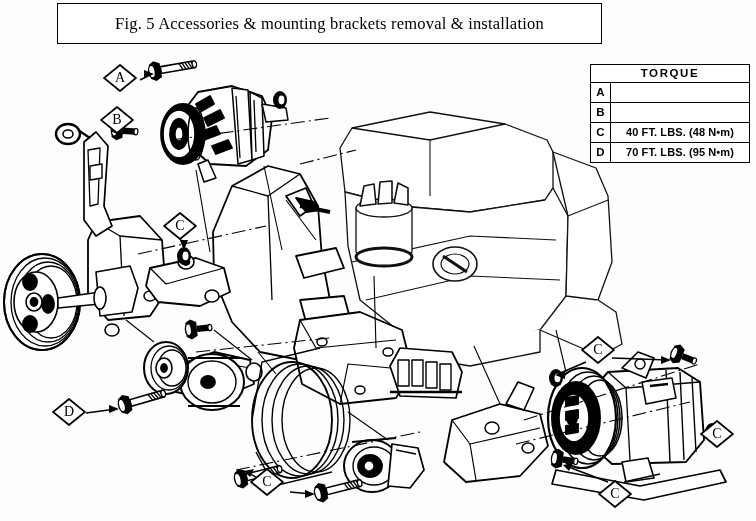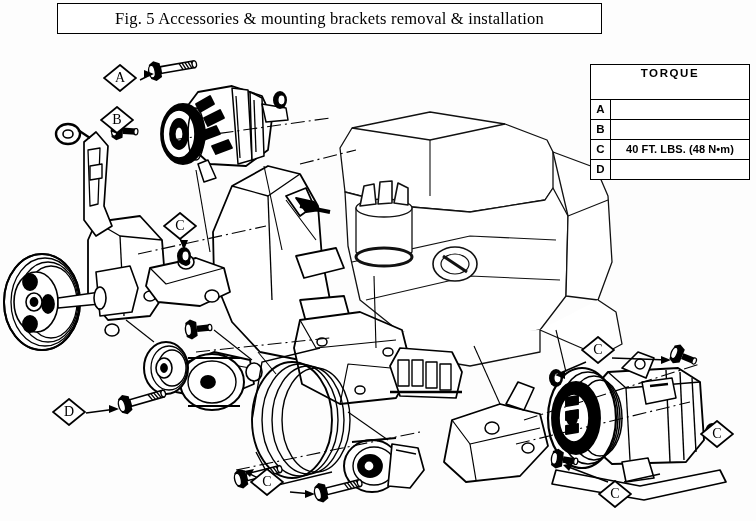--- a/index.html
+++ b/index.html
@@ -6,40 +6,40 @@
   html,body{margin:0;padding:0;background:#ffffff;}
   body{
     width:756px;height:521px;overflow:hidden;position:relative;
     font-family:"Liberation Serif", serif;
     background:#fdfdfd;
   }
   #stage{position:absolute;left:0;top:0;width:756px;height:521px;}
 
   
   #title-box{
-    position:absolute;left:57px;top:3px;width:545px;height:31px;
+    position:absolute;left:57px;top:3px;width:545px;height:41px;
     border:1.6px solid #000;background:#ffffff;
     display:flex;align-items:center;justify-content:center;
     box-sizing:border-box;
   }
   #title-text{
     font-family:"Liberation Serif", serif;
     font-size:16.5px;color:#000;white-space:nowrap;letter-spacing:.2px;
   }
 
   
   #torque-table{
     position:absolute;left:590px;top:64px;width:160px;
     border:1.6px solid #000;background:#ffffff;
     box-sizing:border-box;
     font-family:"Liberation Sans", sans-serif;
   }
   #torque-table .thead{
     text-align:center;font-size:11.5px;font-weight:700;letter-spacing:1.6px;
-    padding:2px 0 20px 0;border-bottom:1.6px solid #000;color:#000;
+    padding:2px 0 3px 0;border-bottom:1.6px solid #000;color:#000;
   }
   #torque-table .trow{
     display:flex;border-bottom:1.3px solid #000;height:19px;align-items:center;
   }
   #torque-table .trow:last-child{border-bottom:none;}
   #torque-table .tkey{
     width:19px;min-width:19px;text-align:center;font-size:11.5px;font-weight:700;
     border-right:1.3px solid #000;line-height:19px;height:19px;color:#000;
   }
   #torque-table .tval{
@@ -460,20 +460,21 @@
     </div>
     <div class="trow">
       <div class="tkey">B</div>
     </div>
     <div class="trow">
       <div class="tkey">C</div>
       <div class="tval">40 FT. LBS. (48 N•m)</div>
     </div>
     <div class="trow">
       <div class="tkey">D</div>
+      <div class="tval">70 FT. LBS. (95 N•m)</div>
     </div>
   </div>
 
   <div class="callout" style="left:103px;top:64px;">
     <svg class="dia" viewBox="0 0 34 28">
       <polygon points="17,1 33,14 17,27 1,14" fill="#fff" stroke="#000" stroke-width="1.8"></polygon>
     </svg>
     <span class="lbl">A</span>
   </div>
 

